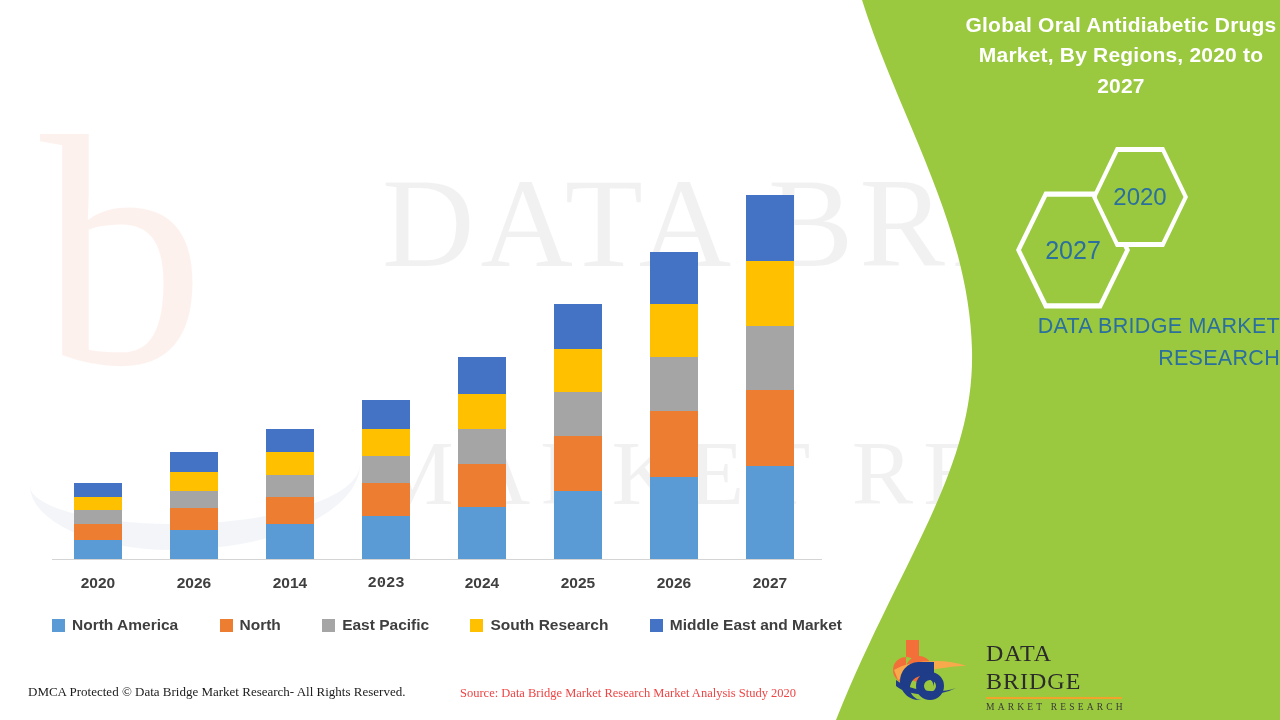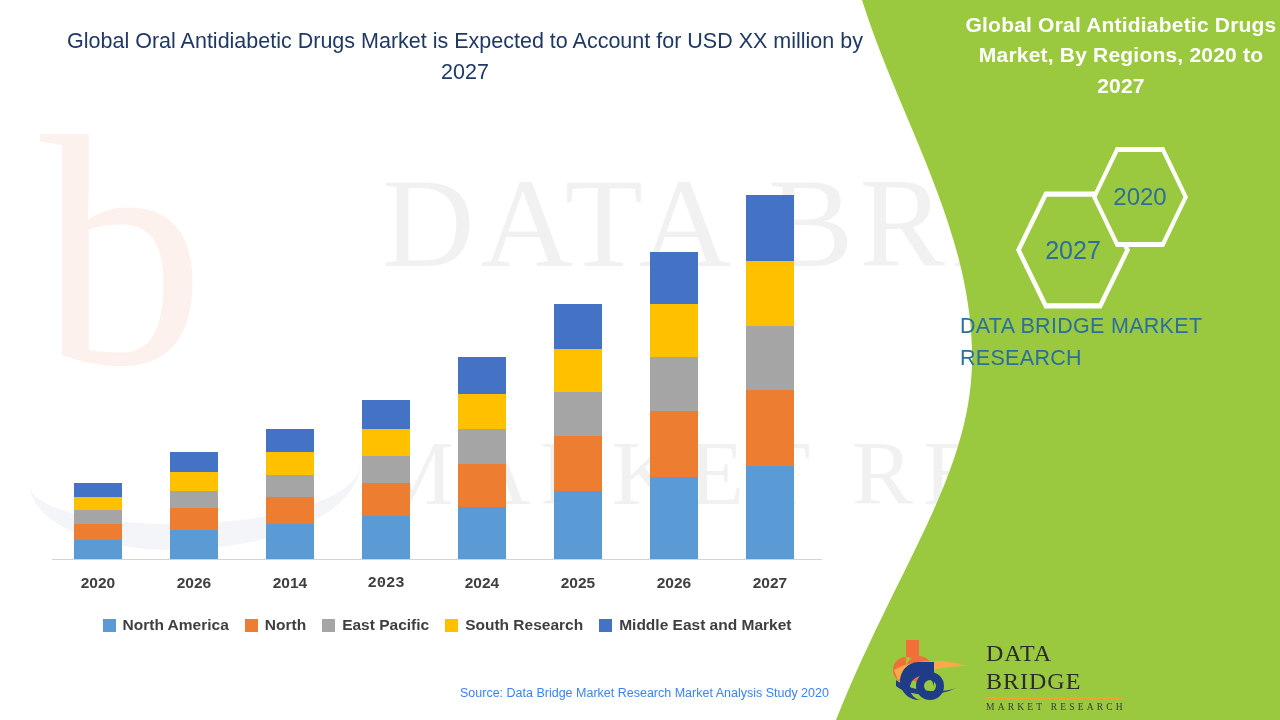--- a/index.html
+++ b/index.html
@@ -55,34 +55,34 @@
 
   .xlabels { position: absolute; left: 52px; top: 574px; width: 770px; height: 26px; }
   .xlabel {
     position: absolute; top: 0; width: 80px; text-align: center;
     font-size: 15.5px; font-weight: bold; color: #3f3f3f;
   }
 
   
   .legend {
     position: absolute; left: 52px; top: 616px; width: 790px;
-    display: flex; align-items: center; justify-content: center; gap: 16px;
+    display: flex; align-items: center; justify-content: space-between; gap: 16px;
   }
   .legend-item { display: flex; align-items: center; gap: 7px; }
   .legend-swatch { width: 13px; height: 13px; flex: 0 0 13px; }
   .legend-label { font-size: 15.5px; font-weight: bold; color: #3f3f3f; white-space: nowrap; }
 
   
   .footer-dmca {
     position: absolute; left: 28px; top: 684px;
     font-family: "Liberation Serif", serif; font-size: 13px; color: #1b1b1b; white-space: nowrap;
   }
   .footer-source {
     position: absolute; left: 460px; top: 686px;
-    font-family: Liberation Sans, sans-serif; font-size: 12.5px; color: #3b82f6; white-space: nowrap;
+    font-family: Liberation Serif, serif; font-size: 12.5px; color: #ef4444; white-space: nowrap;
   }
 
   
   .green-panel { position: absolute; inset: 0; pointer-events: none; }
   .green-panel svg { display: block; }
 
   .panel-content { position: absolute; right: 0; top: 0; width: 320px; height: 720px; }
 
   .panel-title {
     position: absolute; left: -4px; top: 10px; width: 330px;
@@ -107,21 +107,21 @@
 
   .hex2020 { left: 104px; top: 0px;  width: 96px; height: 104px; }
   .hex2020 .hex-inner { left: 4.5px; top: 5px; width: 87px; height: 94px; }
   .hex2020 .hex-label { font-size: 24px; }
 
   .hex2027 { left: 28px; top: 44px; width: 114px; height: 122px; }
   .hex2027 .hex-inner { left: 5px; top: 5.5px; width: 104px; height: 111px; }
   .hex2027 .hex-label { font-size: 25px; }
 
   .panel-brand {
-    position: absolute; left: 0px; top: 310px; width: 320px; text-align: left;
+    position: absolute; left: 0px; top: 310px; width: 320px; text-align: right;
     color: #2b6f9e; font-size: 21.5px; line-height: 1.5; letter-spacing: .3px;
   }
 
   
   .dbmr-logo { position: absolute; left: 890px; top: 636px; width: 230px; height: 66px; }
   .dbmr-mark { position: absolute; left: 0; top: 0; width: 86px; height: 66px; }
   .dbmr-word {
     position: absolute; left: 96px; top: 4px; width: 140px;
     font-family: "Liberation Serif", serif;
   }
@@ -134,21 +134,20 @@
 
 <div id="stage">
 
   <div class="wm-layer">
     <div class="wm-b">b</div>
     <div class="wm-swoosh"></div>
     <div class="wm-text wm-top">DATA BRIDGE</div>
     <div class="wm-text wm-bot">MARKET RESEARCH</div>
   </div>
 
-  <div class="chart-title">Global Oral Antidiabetic Drugs Market is Expected to Account for USD XX million by 2027</div>
 
   <div class="plot">
     <div class="bars" id="bars">
         <div class="bar" style="left: 22px; width: 48px;">
           <div class="seg" style="height: 19.45px; background: rgb(91, 155, 213);"></div>
           <div class="seg" style="height: 15.56px; background: rgb(237, 125, 49);"></div>
           <div class="seg" style="height: 13.615px; background: rgb(165, 165, 165);"></div>
           <div class="seg" style="height: 13.615px; background: rgb(255, 192, 0);"></div>
           <div class="seg" style="height: 13.615px; background: rgb(68, 114, 196);"></div>
         </div>
@@ -232,20 +231,21 @@
       <div class="legend-item">
         <span class="legend-swatch" style="background: rgb(255, 192, 0);"></span>
         <span class="legend-label">South Research</span>
       </div>
       <div class="legend-item">
         <span class="legend-swatch" style="background: rgb(68, 114, 196);"></span>
         <span class="legend-label">Middle East and Market</span>
       </div>
     </div>
 
+  <div class="footer-dmca">DMCA Protected © Data Bridge Market Research- All Rights Reserved.</div>
   <div class="footer-source">Source: Data Bridge Market Research Market Analysis Study 2020</div>
 
   <div class="green-panel">
     <svg width="1280" height="720" viewBox="0 0 1280 720" xmlns="http://www.w3.org/2000/svg">
       <path id="greenShape" d="M 862 0 L 1280 0 L 1280 720 L 836 720 C 900 560 975 470 972 350 C 969 225 900 120 862 0 Z" fill="#9ac93f"></path>
     </svg>
   </div>
 
   <div class="panel-content">
     <div class="panel-title">Global Oral Antidiabetic Drugs Market, By Regions, 2020 to 2027</div>

